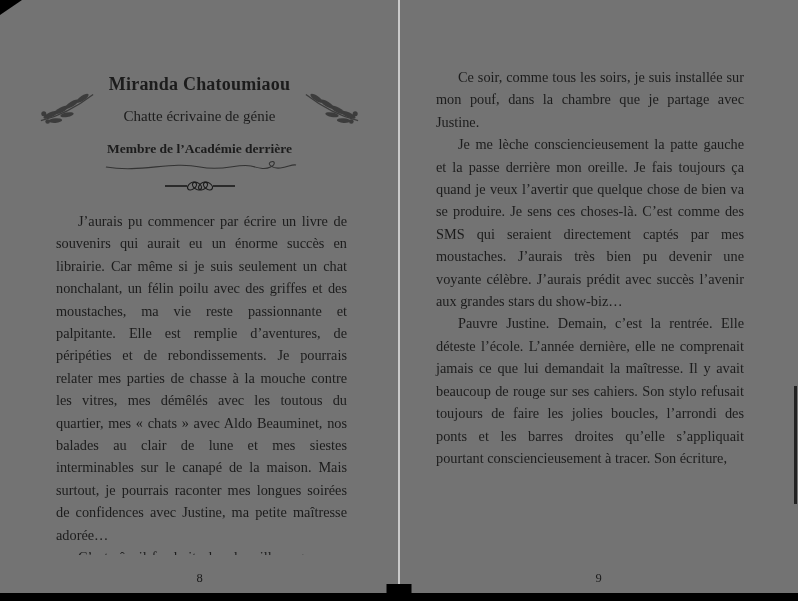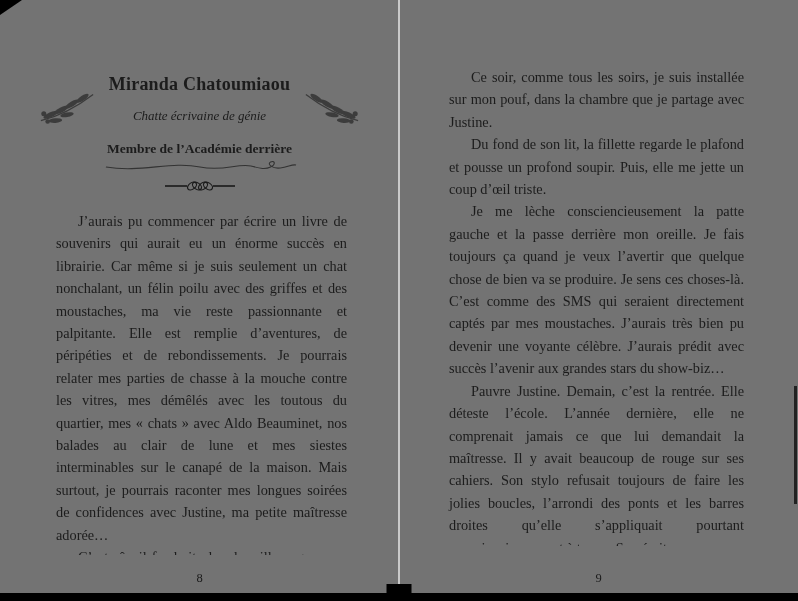--- a/index.html
+++ b/index.html
@@ -2,30 +2,30 @@
 <html><head>
 <meta charset="utf-8">
 <style>
   html,body{margin:0;padding:0}
   body{background:#ffffff;font-family:"Liberation Serif","DejaVu Serif",serif;color:#1c1c1c}
   .screen{position:relative;width:798px;height:601px;background:#737373;overflow:hidden}
   .pages{display:flex;height:100%}
   .page{position:relative;width:399px;height:100%;box-sizing:border-box}
   .page-header{position:relative;text-align:center;padding-top:74px}
   .title{margin:0;font-size:18px;line-height:20px;font-weight:700;letter-spacing:.2px}
-  .subtitle{margin-top:13px;font-size:13px;font-style:italic;line-height:18px}
+  .subtitle{margin-top:13px;font-size:15px;line-height:18px}
   .membership{margin-top:16px;font-size:13.5px;font-weight:700;line-height:16px}
   .flourish{display:block;margin:1px auto 0}
   .divider-wrap{margin-top:4px;text-align:center}
   .branch{position:absolute;top:90px}
   .branch-left{left:38px}
   .branch-right{right:38px;transform:scaleX(-1)}
   .body{overflow:hidden}
   .page.left .body{margin:12px 52px 0 56px;height:345px}
-  .page.right .body{padding:66px 54px 0 50px;height:480px}
+  .page.right .body{padding:66px 54px 0 37px;height:480px}
   .para{margin:0;text-indent:22px;text-align:justify;font-size:14.3px;line-height:22.4px}
   .pageno{position:absolute;bottom:15px;left:0;width:100%;text-align:center;font-size:12.5px}
   .gutter{position:absolute;left:398px;top:0;width:2px;height:593px;background:#c9c9c9}
   .corner-triangle{position:absolute;top:0;left:0;width:0;height:0;border-top:15px solid #000;border-right:22px solid transparent}
   .edge-indicator{position:absolute;right:1px;top:386px;width:3px;height:118px;background:#222}
   .bottom-bar{position:absolute;left:0;bottom:0;width:100%;height:8px;background:#000}
   .bottom-notch{position:absolute;left:50%;bottom:8px;transform:translateX(-50%);width:25px;height:9px;background:#000}
 </style>
 </head>
 <body>
@@ -83,21 +83,20 @@
       <div class="body">
           <p class="para">J’aurais pu commencer par écrire un livre de souvenirs qui aurait eu un énorme succès en librairie. Car même si je suis seulement un chat nonchalant, un félin poilu avec des griffes et des moustaches, ma vie reste passionnante et palpitante. Elle est remplie d’aventures, de péripéties et de rebondissements. Je pourrais relater mes parties de chasse à la mouche contre les vitres, mes démêlés avec les toutous du quartier, mes « chats » avec Aldo Beauminet, nos balades au clair de lune et mes siestes interminables sur le canapé de la maison. Mais surtout, je pourrais raconter mes longues soirées de confidences avec Justine, ma petite maîtresse adorée…</p>
           <p class="para">C’est sûr, il faudrait plus de mille pages pour écrire toute ma vie.</p>
         </div>
       <div class="pageno">8</div>
     </section>
 
     <section class="page right">
       <div class="body">
           <p class="para">Ce soir, comme tous les soirs, je suis installée sur mon pouf, dans la chambre que je partage avec Justine.</p>
-          <p class="para">Du fond de son lit, la fillette regarde le plafond et pousse un profond soupir. Puis, elle me jette un coup d’œil triste.</p>
           <p class="para">Je me lèche consciencieusement la patte gauche et la passe derrière mon oreille. Je fais toujours ça quand je veux l’avertir que quelque chose de bien va se produire. Je sens ces choses-là. C’est comme des SMS qui seraient directement captés par mes moustaches. J’aurais très bien pu devenir une voyante célèbre. J’aurais prédit avec succès l’avenir aux grandes stars du show-biz…</p>
           <p class="para">Pauvre Justine. Demain, c’est la rentrée. Elle déteste l’école. L’année dernière, elle ne comprenait jamais ce que lui demandait la maîtresse. Il y avait beaucoup de rouge sur ses cahiers. Son stylo refusait toujours de faire les jolies boucles, l’arrondi des ponts et les barres droites qu’elle s’appliquait pourtant consciencieusement à tracer. Son écriture,</p>
         </div>
       <div class="pageno">9</div>
     </section>
 
   </div>
 
   <div class="gutter"></div>
   <div class="corner-triangle"></div>

